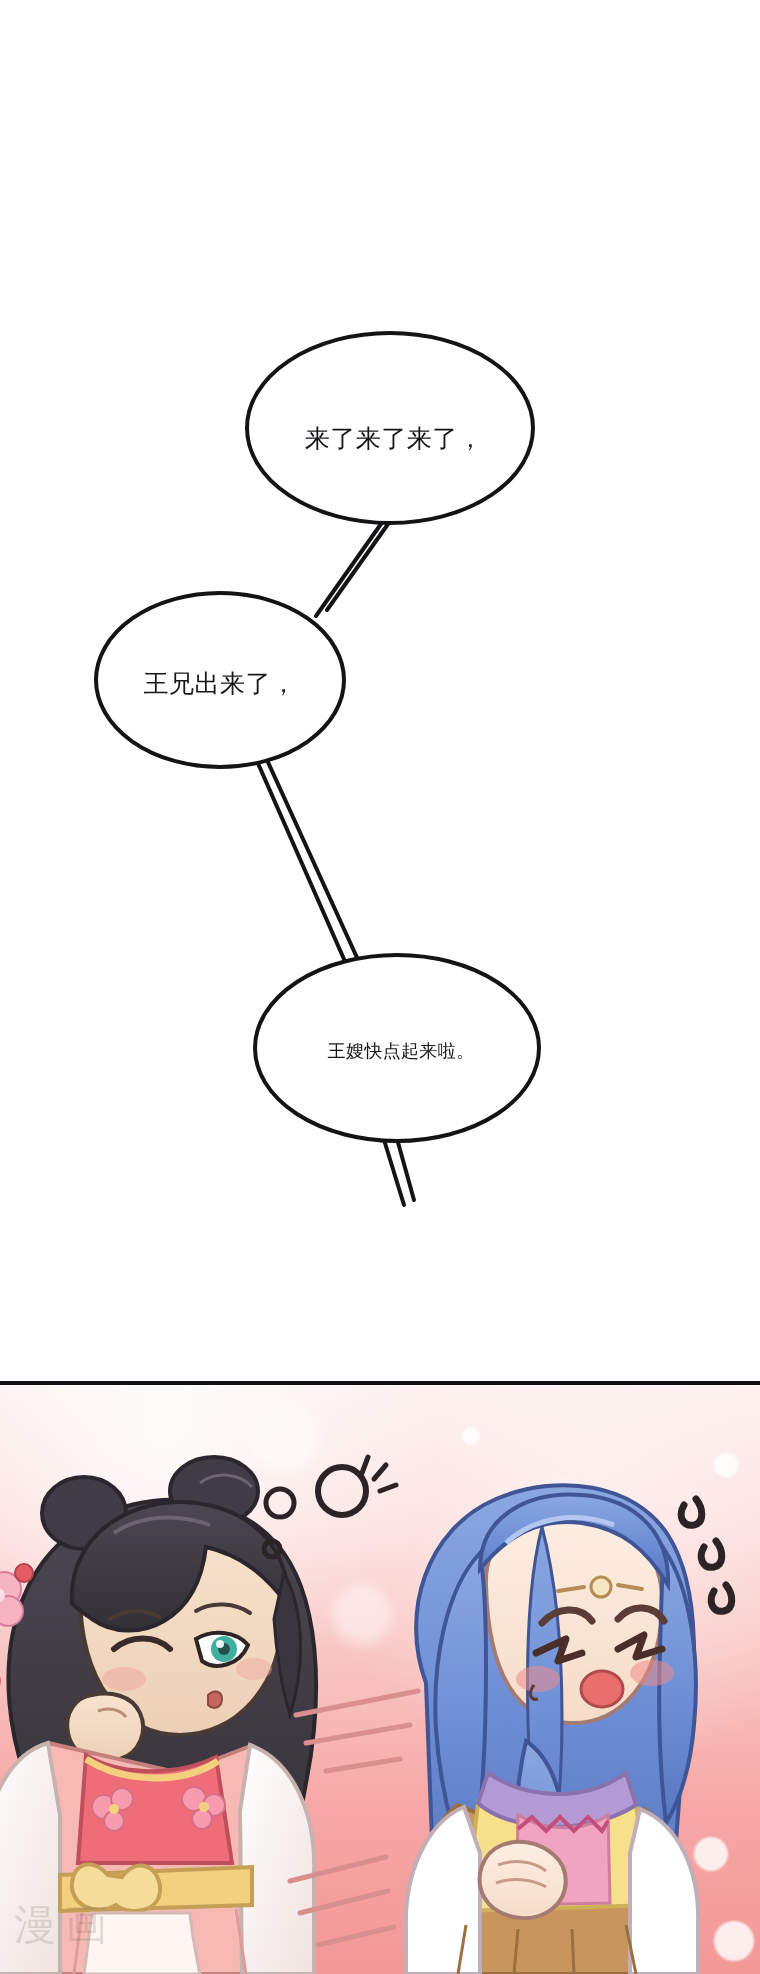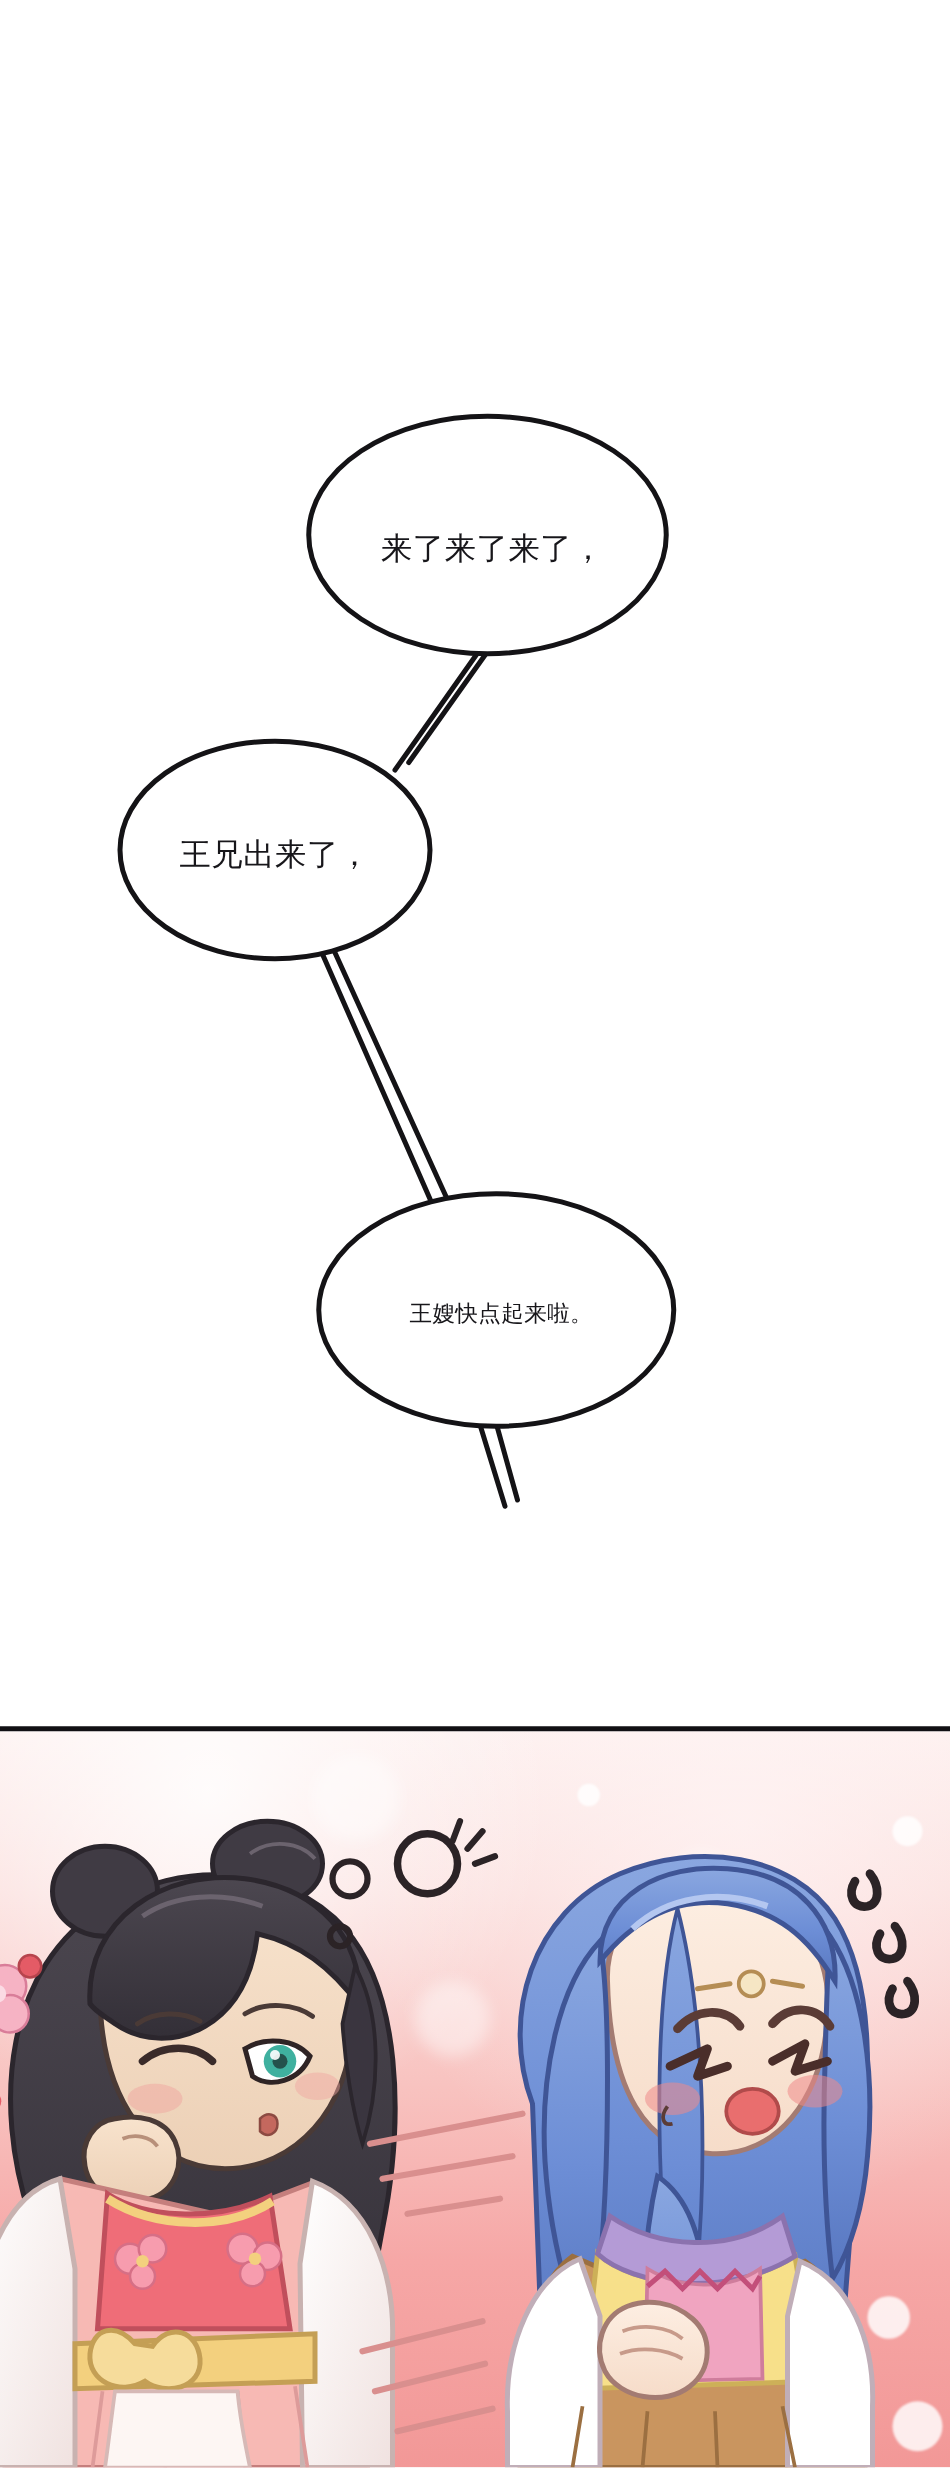--- a/index.html
+++ b/index.html
@@ -310,15 +310,16 @@
       </svg>
     </div>
 
     <div class="fx" style="left:290px;top:300px;">
       <svg width="260" height="280" viewBox="0 0 260 280">
         <path d="M6,30 L128,6 M16,58 L120,40 M36,86 L110,74" stroke="#d98f8e" stroke-width="5" stroke-linecap="round"></path>
         <path d="M0,196 L96,172 M10,228 L98,206 M28,260 L104,242" stroke="#d98f8e" stroke-width="5" stroke-linecap="round"></path>
       </svg>
     </div>
 
+    <div class="watermark">漫画</div>
   </div>
 
 </div>
 
 </body></html>

